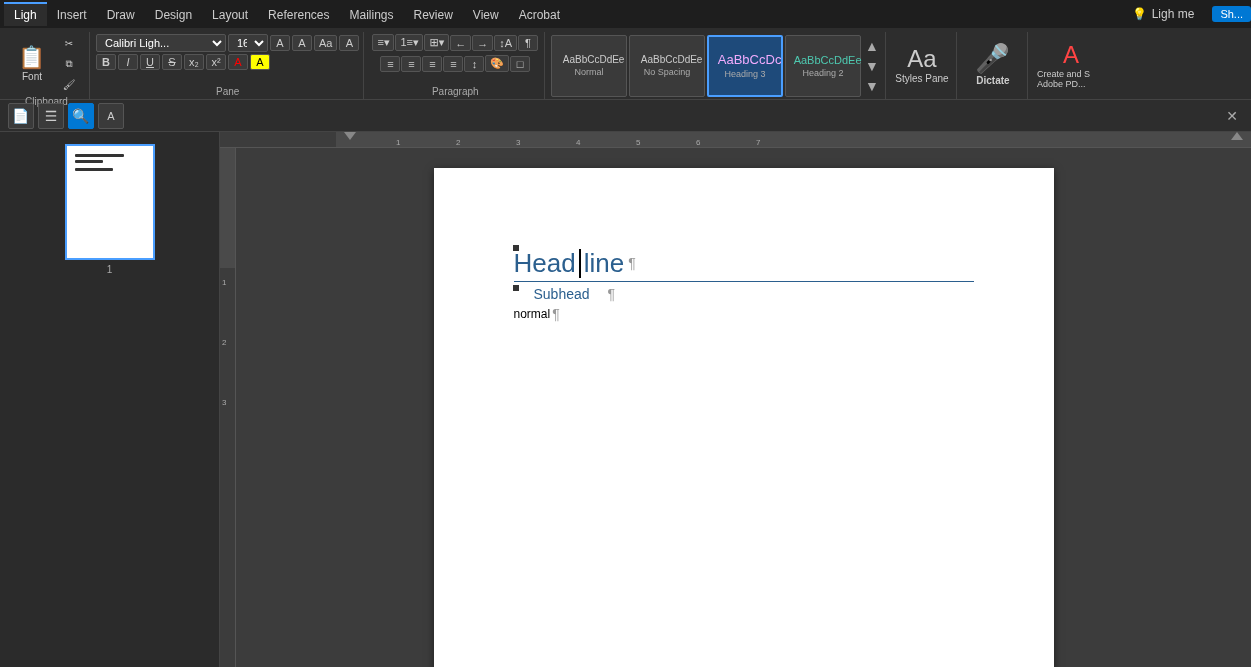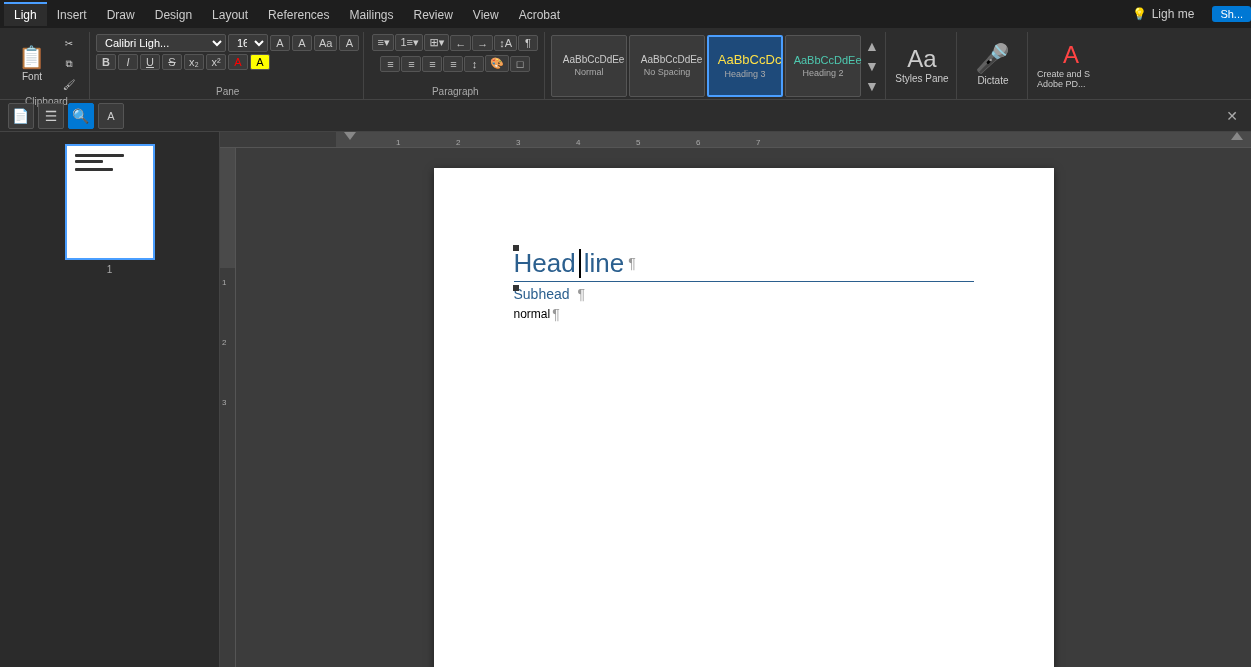--- a/index.html
+++ b/index.html
@@ -406,21 +406,22 @@
       margin: 0 1px;
     }
     .pilcrow { color: #999; font-size: 14px; margin-left: 2px; }
     .doc-subhead {
       font-size: 14px;
       color: #2b5f8e;
       font-family: 'Calibri Light', 'Segoe UI Light', Arial, sans-serif;
       margin-bottom: 4px;
       display: flex;
       align-items: center;
-      gap: 6px;
+      gap: 16px;
+      margin-left: 20px;
     }
     .doc-normal {
       font-size: 12px;
       color: #000;
       font-family: 'Calibri Light', 'Segoe UI', Arial, sans-serif;
       display: flex;
       align-items: center;
     }
 
     
@@ -523,21 +524,21 @@
   <div class="style-gallery">
     <div class="style-item style-item-normal">
       <span class="preview" style="font-size:10px;color:#ccc;">AaBbCcDdEe</span>
       <span class="name">Normal</span>
     </div>
     <div class="style-item style-item-nospace">
       <span class="preview" style="font-size:10px;color:#ccc;">AaBbCcDdEe</span>
       <span class="name">No Spacing</span>
     </div>
     <div class="style-item style-item-h1 active">
-      <span class="preview" style="font-size:13px;color:#fde047;">AaBbCcDc</span>
+      <span class="preview" style="font-size:13px;color:#f0abfc;">AaBbCcDc</span>
       <span class="name">Heading 3</span>
     </div>
     <div class="style-item style-item-h2">
       <span class="preview" style="font-size:11px;color:#4ec9b0;">AaBbCcDdEe</span>
       <span class="name">Heading 2</span>
     </div>
     <div class="gallery-more">
       <span>▲</span>
       <span>▼</span>
       <span>▼</span>
@@ -547,21 +548,21 @@
   <div class="action-group">
     <div class="action-btn-large">
       <span class="icon-xl" style="font-size:24px;">Aa</span>
       <span style="font-size:10px;color:#ccc;text-align:center;">Styles Pane</span>
     </div>
   </div>
 
   <div class="action-group">
     <div class="action-btn-large">
       <span class="icon-xl">🎤</span>
-      <span style="font-size:10px;color:#ccc;">Dictate</span>
+      <span style="font-size:10px;color:#ccc;font-weight:bold;">Dictate</span>
     </div>
   </div>
 
   <div class="action-group" style="border-right:none;">
     <div class="action-btn-large" style="width:70px;">
       <span class="icon-xl" style="color:#ff4444;font-size:24px;">A</span>
       <span style="font-size:9px;color:#ccc;text-align:left;word-break:break-word;">Create and S Adobe PD...</span>
     </div>
   </div>
 

